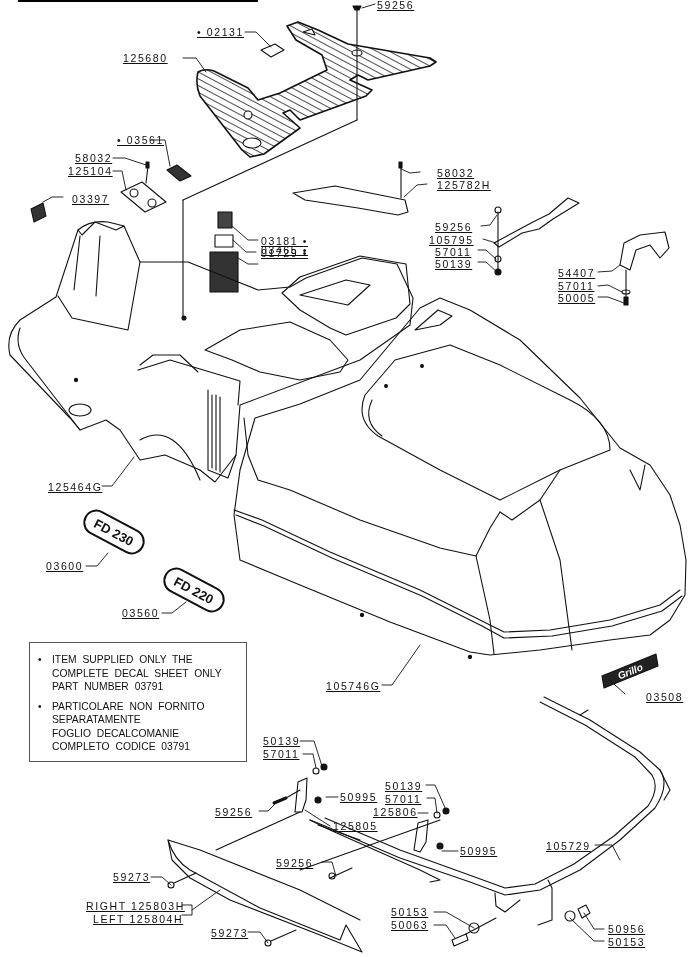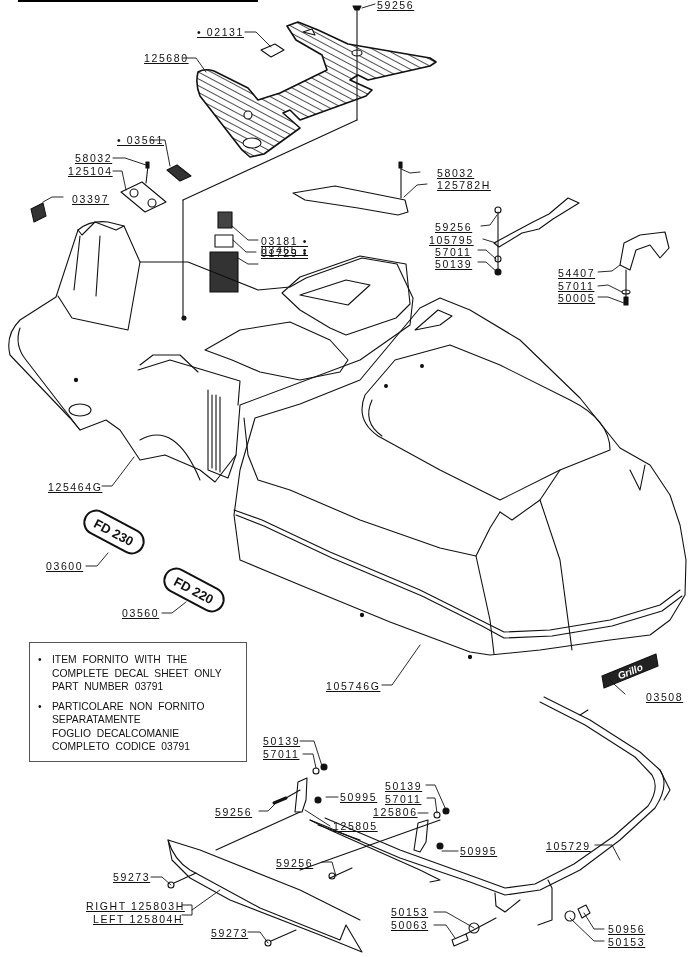--- a/index.html
+++ b/index.html
@@ -193,21 +193,21 @@
       </g>
     </g>
 
     <text x="114" y="537" text-anchor="middle" transform="rotate(28 114 532)" font-family="Liberation Sans, sans-serif" font-weight="bold" font-size="13" fill="#111">FD 230</text>
     <text x="194" y="595" text-anchor="middle" transform="rotate(28 194 590)" font-family="Liberation Sans, sans-serif" font-weight="bold" font-size="13" fill="#111">FD 220</text>
     <text x="630" y="675" text-anchor="middle" transform="rotate(-22 630 671)" font-family="Liberation Sans, sans-serif" font-weight="bold" font-style="italic" font-size="10" fill="#fff">Grillo</text>
   </svg>
 
   <span class="lbl" style="left:377px;top:-1px">59256</span>
   <span class="lbl" style="left:197px;top:26px">• 02131</span>
-  <span class="lbl" style="left:144px;top:52px">125680</span>
+  <span class="lbl" style="left:123px;top:52px">125680</span>
   <span class="lbl" style="left:117px;top:134px">• 03561</span>
   <span class="lbl" style="left:75px;top:152px">58032</span>
   <span class="lbl" style="left:68px;top:165px">125104</span>
   <span class="lbl" style="left:72px;top:193px">03397</span>
   <span class="lbl" style="left:437px;top:167px">58032</span>
   <span class="lbl" style="left:437px;top:179px">125782H</span>
   <span class="lbl" style="left:261px;top:235px">03181 •</span>
   <span class="lbl" style="left:261px;top:247px">01729 •</span>
   <span class="lbl" style="left:261px;top:244px">03465 •</span>
   <span class="lbl" style="left:435px;top:221px">59256</span>
@@ -238,21 +238,21 @@
   <span class="lbl" style="left:93px;top:913px">LEFT  125804H</span>
   <span class="lbl" style="left:211px;top:927px">59273</span>
   <span class="lbl" style="left:391px;top:906px">50153</span>
   <span class="lbl" style="left:391px;top:919px">50063</span>
   <span class="lbl" style="left:608px;top:923px">50956</span>
   <span class="lbl" style="left:608px;top:936px">50153</span>
 
   <div class="note">
     <div class="item">
       <span class="bullet">•</span>
-      <span class="ln">ITEM FORNITO WITH THE</span>
+      <span class="ln">ITEM SUPPLIED ONLY THE</span>
       <span class="ln">COMPLETE DECAL SHEET ONLY</span>
       <span class="ln">PART NUMBER 03791</span>
     </div>
     <div class="item">
       <span class="bullet">•</span>
       <span class="ln">PARTICOLARE NON FORNITO</span>
       <span class="ln">SEPARATAMENTE</span>
       <span class="ln">FOGLIO DECALCOMANIE</span>
       <span class="ln">COMPLETO CODICE 03791</span>
     </div>

